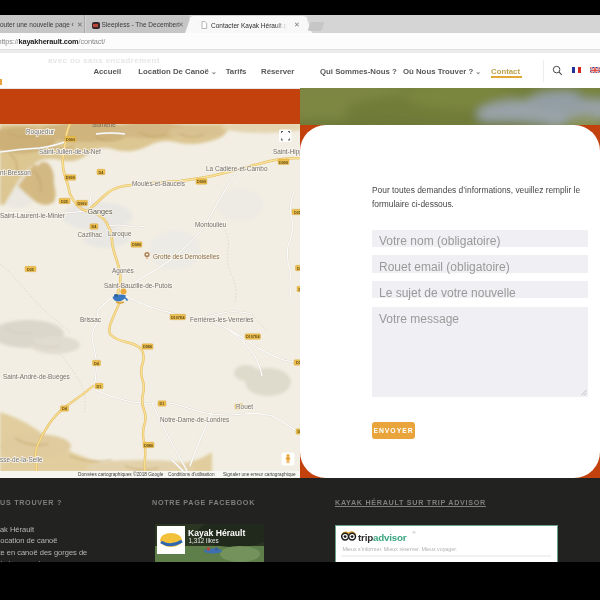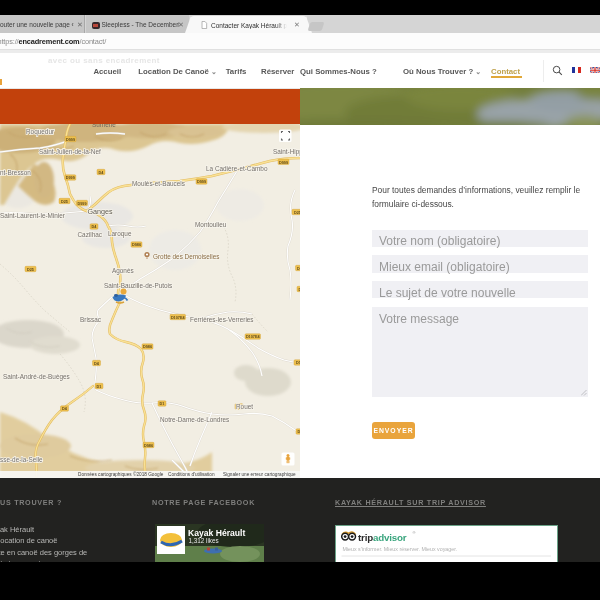--- a/index.html
+++ b/index.html
@@ -39,21 +39,21 @@
 #contactline { position:absolute; left:491px; top:23.2px; width:31px; height:1.7px; background:#e1a838; }
 #navsep { position:absolute; left:543px; top:7px; width:1px; height:22px; background:#ededed; }
 #flagfr { position:absolute; left:572px; top:13.5px; width:9px; height:6.5px; }
 #flaggb { position:absolute; left:590px; top:13.5px; width:10px; height:6.5px; }
 
 #hero { position:absolute; left:300px; top:35px; width:300px; height:37px; overflow:hidden; }
 
 #mapwrap { position:absolute; left:0; top:71px; width:300px; height:312px; }
 
 
-#formcol { position:absolute; left:300px; top:72px; width:300px; height:353px; background:#fff; }
+#formcol { position:absolute; left:300px; top:72px; width:300px; height:353px; background:#fff;border-radius:26px; }
 #intro { position:absolute; left:72px; top:58px; width:216px; font-size:8.4px; line-height:14px; color:#474747; }
 .field { position:absolute; left:72px; width:215.5px; background:#f0f0f4; }
 .field span { position:absolute; left:7px; top:4.5px; font-size:12px; color:#9a9a9a; }
 #f1 { top:104.5px; height:17.5px; }
 #f2 { top:130px; height:18px; }
 #f3 { top:156px; height:17px; }
 #f4 { top:182px; height:90px; }
 #sendbtn { position:absolute; left:72px; top:296.5px; width:43px; height:17px; background:#e9a43c; border-radius:3px; color:#fff; font-size:6.8px; font-weight:bold; letter-spacing:1px; text-align:center; line-height:17px; }
 
 
@@ -83,33 +83,33 @@
   <div id="activetab">
     <svg id="fav3" viewBox="0 0 7 9">
         <path d="M1 0.5 H4.2 L6.2 2.5 V8.5 H1 Z" fill="#fff" stroke="#9a9a9a" stroke-width="0.8"></path>
       </svg>
     <span class="t">Contacter Kayak Hérault par e</span>
       <span class="tabx" style="left:104px;color:#7a7a7a;">✕</span>
   </div>
   <div id="newtab"></div>
 
   <div id="addrbar">
-      <span class="url">https://<b>encadrement.com</b>/contact/</span>
+      <span class="url">https://<b>kayakherault.com</b>/contact/</span>
     </div>
   <div id="graybar"></div>
 
   <div id="page">
     <div id="nav">
       <div id="ghost">avec ou sans encadrement</div>
       <div style="position:absolute;left:0;top:26px;width:2px;height:6px;background:#e8a33c;"></div>
       <span class="navitem" style="left:93.4px;">Accueil</span>
       <span class="navitem" style="left:138.3px;">Location De Canoë <span class="caret">⌄</span></span>
       <span class="navitem" style="left:225.7px;">Tarifs</span>
       <span class="navitem" style="left:261px;">Réserver</span>
-      <span class="navitem" style="left:300px;">Qui Sommes-Nous ?</span>
+      <span class="navitem" style="left:320px;">Qui Sommes-Nous ?</span>
       <span class="navitem" style="left:403px;">Où Nous Trouver ? <span class="caret">⌄</span></span>
       <span class="navitem" id="contactlink" style="left:491px;">Contact</span>
       <div id="contactline"></div>
       <div id="navsep"></div>
       <svg style="position:absolute;left:552px;top:12px;" width="11" height="11" viewBox="0 0 11 11">
           <circle cx="4.6" cy="4.6" r="3.3" fill="none" stroke="#4a4a4a" stroke-width="1"></circle>
           <line x1="7.1" y1="7.1" x2="9.8" y2="9.8" stroke="#4a4a4a" stroke-width="1.1"></line>
         </svg>
       <svg id="flagfr" viewBox="0 0 9 6.5">
           <rect width="3" height="6.5" fill="#21329b"></rect>
@@ -365,21 +365,21 @@
           </g>
 </svg>
 </div>
 
     <div id="formcol">
       <div id="intro">Pour toutes demandes d’informations, veuillez remplir le formulaire ci-dessous.</div>
       <div class="field" id="f1">
           <span>Votre nom (obligatoire)</span>
         </div>
       <div class="field" id="f2">
-          <span>Mieux email (obligatoire)</span>
+          <span>Rouet email (obligatoire)</span>
         </div>
       <div class="field" id="f3">
           <span>Le sujet de votre nouvelle</span>
         </div>
       <div class="field" id="f4">
           <span>Votre message</span>
           <svg style="position:absolute;right:1px;bottom:1px;" width="6" height="6">
             <path d="M5.5 0 L0 5.5 M5.5 3 L3 5.5" stroke="#b9b9bd" stroke-width="0.9"></path>
           </svg>
         </div>

